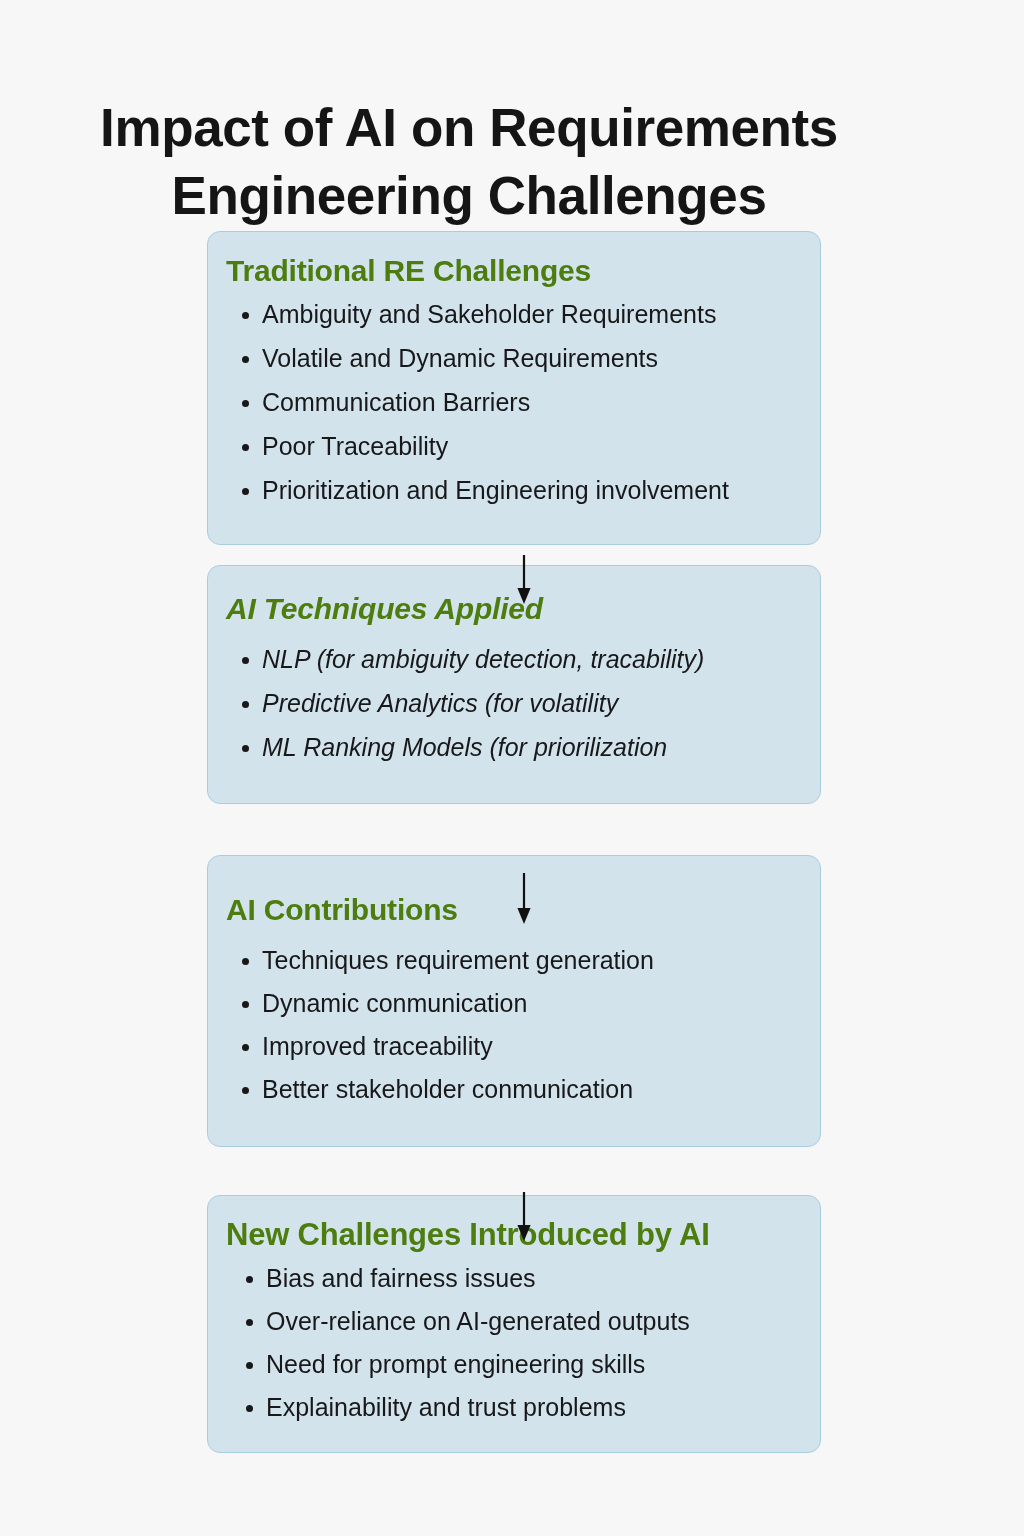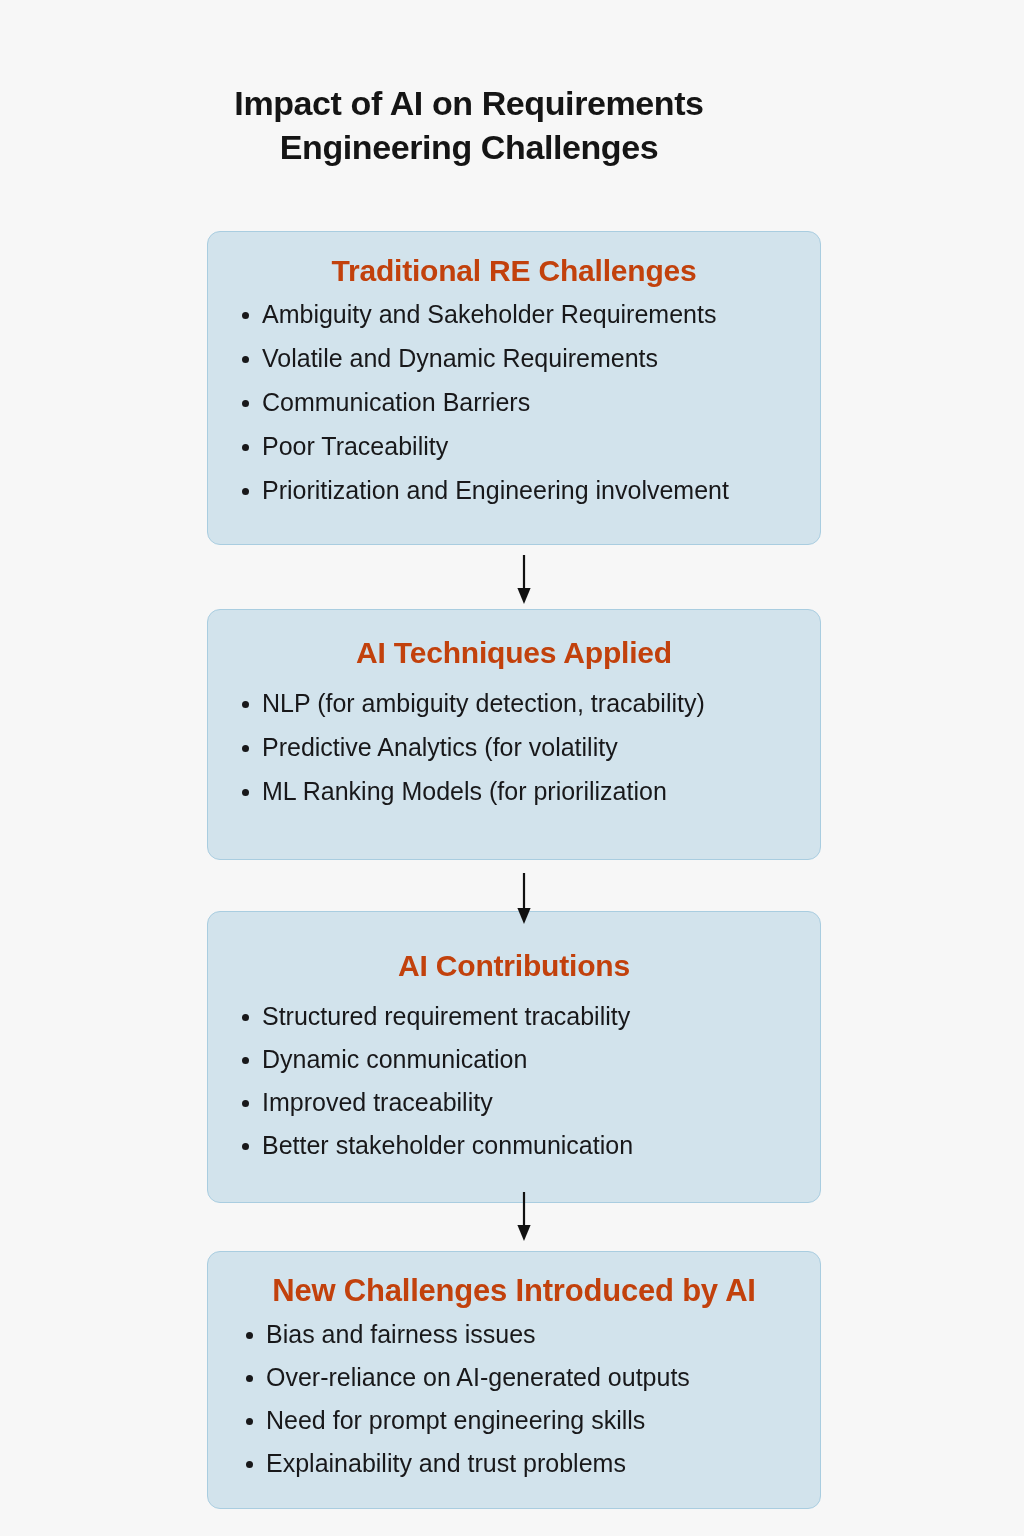--- a/index.html
+++ b/index.html
@@ -24,21 +24,21 @@
     box-sizing: border-box;
   }
 
   
   #page-title {
     position: absolute;
     top: 58px;
     left: 0;
     width: 938px;
     text-align: center;
-    font-size: 34px;
+    font-size: 53px;
     line-height: 1.30;
     font-weight: 700;
     letter-spacing: -0.4px;
     color: #151515;
     white-space: pre-line;
   }
 
   
   #flow {
     position: absolute;
@@ -51,25 +51,25 @@
     position: relative;
     box-sizing: border-box;
     width: 614px;
     background: #d2e3ec;
     border: 1.6px solid #a9cde0;
     border-radius: 13px;
     padding: 16px 18px 18px 18px;
   }
 
   .node-title {
-    text-align: center;
+    text-align: left;
     font-size: 30px;
     font-weight: 700;
     letter-spacing: -0.2px;
-    color: #c2410c;
+    color: #4d7c0f;
     margin: 5px 0 14px 0;
     line-height: 1.18;
   }
 
   .node-list {
     list-style: none;
     margin: 0;
     padding: 0;
   }
 
@@ -92,21 +92,21 @@
     width: 7px;
     height: 7px;
     background: #18181a;
     border-radius: 50%;
   }
 
   
   #node-0 { padding-bottom: 22px; }
   #node-0 .node-list li { margin-bottom: 19px; }
 
-  #node-1 { margin-top: 64px; padding-top: 20px; padding-bottom: 36px; }
+  #node-1 { margin-top: 20px; padding-top: 20px; padding-bottom: 24px; font-style: italic; }
   #node-1 .node-title { margin-bottom: 20px; }
   #node-1 .node-list li { margin-bottom: 19px; }
 
   #node-2 { margin-top: 51px; padding-top: 31px; padding-bottom: 26px; }
   #node-2 .node-title { margin-bottom: 21px; }
   #node-2 .node-list li { margin-bottom: 18px; }
 
   #node-3 { margin-top: 48px; padding-top: 16px; padding-bottom: 14px; }
   #node-3 .node-title { margin-bottom: 12px; font-size: 31px; }
   #node-3 .node-list li { margin-bottom: 18px; padding-left: 40px; }
@@ -177,21 +177,21 @@
           <span>ML Ranking Models (for priorilization</span>
         </li>
       </ul>
     </div>
 
     <div class="node" id="node-2">
       <div class="node-title">AI Contributions</div>
       <ul class="node-list">
         <li>
           <span class="bullet"></span>
-          <span>Structured requirement tracability</span>
+          <span>Techniques requirement generation</span>
         </li>
         <li>
           <span class="bullet"></span>
           <span>Dynamic conmunication</span>
         </li>
         <li>
           <span class="bullet"></span>
           <span>Improved traceability</span>
         </li>
         <li>

